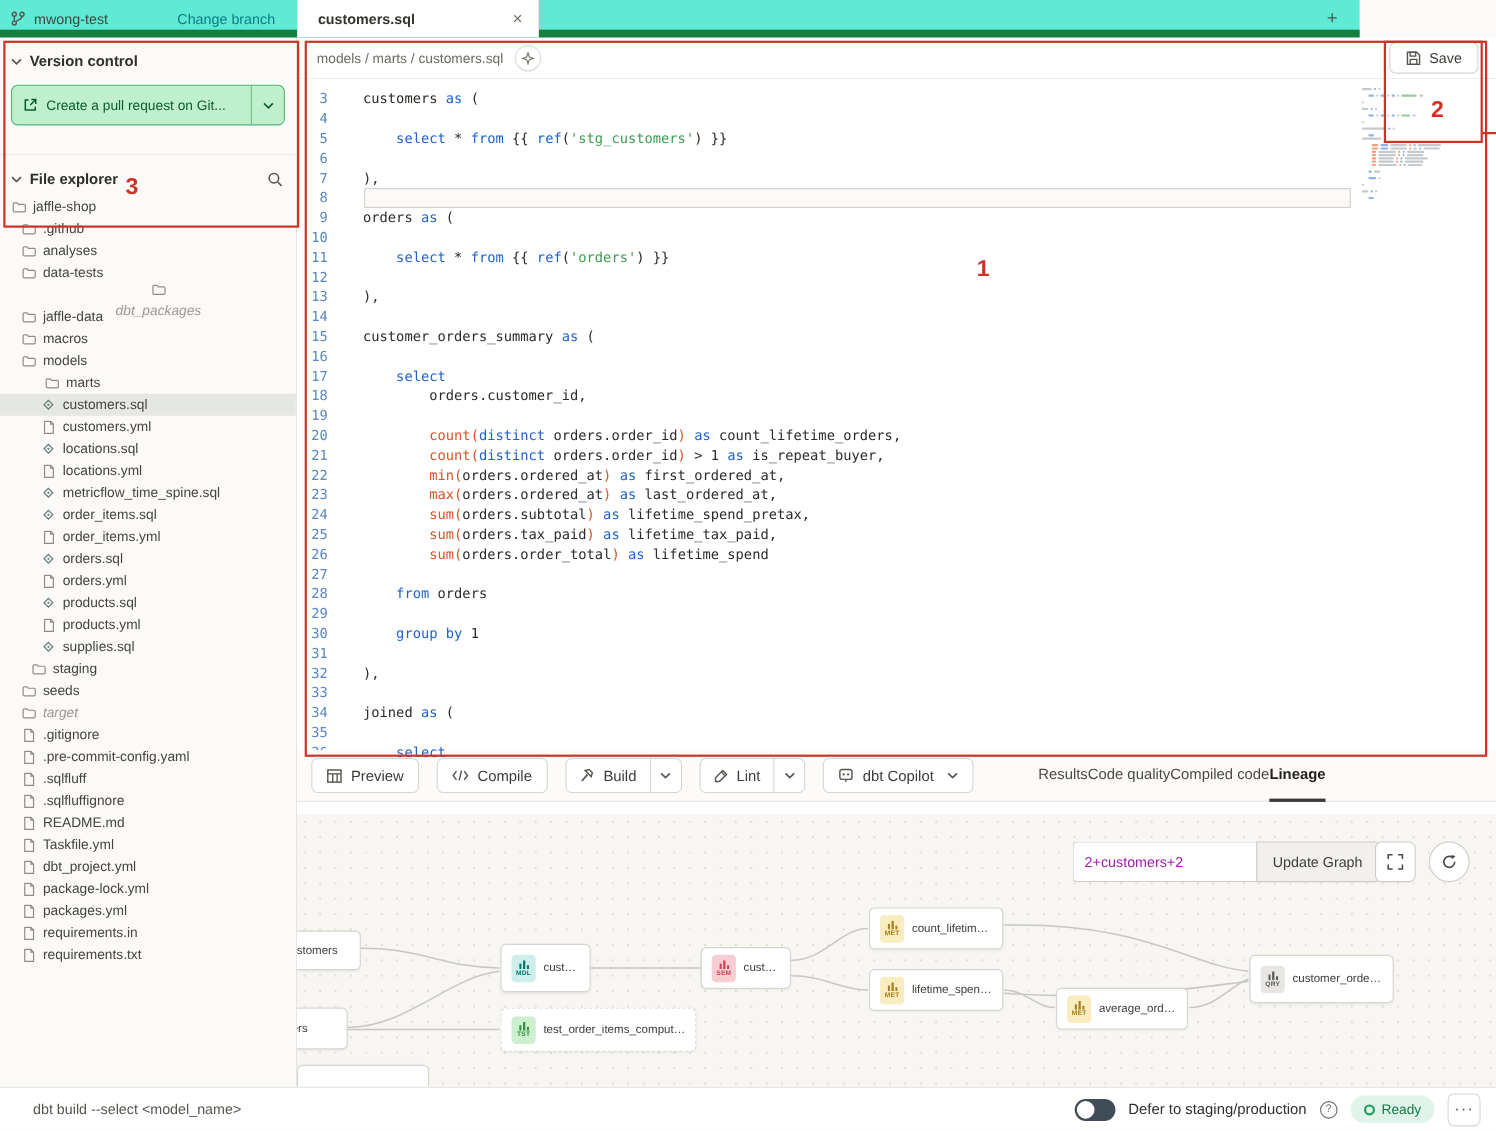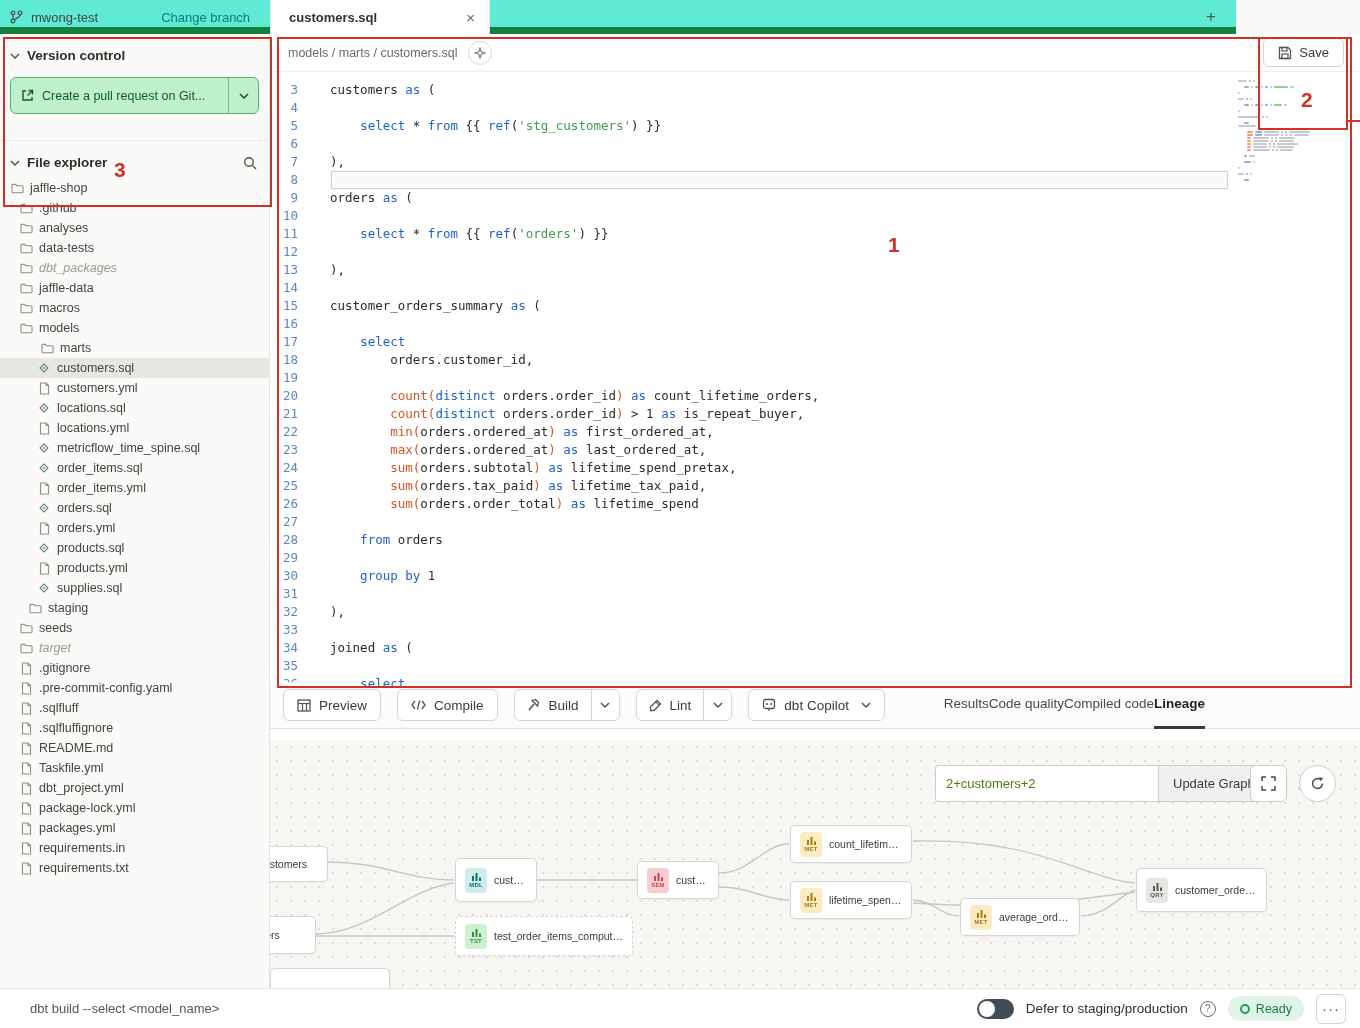--- a/index.html
+++ b/index.html
@@ -60,21 +60,21 @@
   .split { display:flex; margin-right:16px; height:32px; border:1px solid #d8d5d0; border-radius:6px; background:#fff; overflow:hidden; }
   .split .seg-main { display:flex; align-items:center; gap:8px; padding:0 12px; font-size:13.5px; color:#3c3b36; cursor:pointer; }
   .split .seg-caret { width:28px; border-left:1px solid #d8d5d0; display:flex; align-items:center; justify-content:center; cursor:pointer; color:#55544e; }
   .result-tabs { margin-left:auto; margin-right:155px; display:flex; height:47px; align-items:center; }
   .rtab { font-size:13.5px; color:#4a4944; cursor:pointer; height:100%; display:flex; align-items:center; border-bottom:3px solid transparent; }
   .rtab.active { color:#23221f; border-bottom-color:#3a3935; font-weight:bold; }
 
   
   .lineage { position:absolute; left:0; top:706px; right:0; bottom:0; background:#f7f6f3; background-image:radial-gradient(#dedcd6 1px, transparent 1px); background-size:14px 14px; overflow:hidden; }
   .graph-search { position:absolute; left:665px; top:25px; display:flex; height:37px; }
-  .graph-input { width:223px; height:37px; border:1px solid #cfccc6; border-right:none; border-radius:4px 0 0 4px; padding:0 10px; font-size:13px; color:#4d7c0f; background:#fff; }
+  .graph-input { width:167px; height:37px; border:1px solid #cfccc6; border-right:none; border-radius:4px 0 0 4px; padding:0 10px; font-size:13px; color:#a21caf; background:#fff;margin-left:40px; }
   .graph-update { height:37px; padding:0 14px; border:1px solid #cfccc6; border-radius:0 4px 4px 0; background:#f1f0ee; font-size:13px; color:#3c3b36; cursor:pointer; }
   .icon-btn { position:absolute; width:37px; height:37px; top:25px; background:#fff; border:1px solid #cfccc6; display:flex; align-items:center; justify-content:center; cursor:pointer; color:#4a4944; }
   .fullscreen-btn { left:980px; border-radius:6px; }
   .refresh-btn { left:1029px; border-radius:50%; }
   .edges { position:absolute; left:0; top:0; width:1090px; height:253px; }
   .lnode { position:absolute; background:#fff; border:1px solid #d7d5d0; border-radius:5px; box-shadow:0 1px 2px rgba(0,0,0,.05); display:flex; align-items:center; gap:7px; padding:0 9px; font-size:10.5px; color:#3c3b37; cursor:pointer; }
   .lnode.dashed { border-style:dashed; }
   .lnode-label { white-space:nowrap; overflow:hidden; text-overflow:ellipsis; }
   .nbadge { flex:none; width:22px; height:25px; border-radius:4px; display:flex; flex-direction:column; align-items:center; justify-content:center; gap:1px; }
   .nbadge .btxt { font-size:6px; font-weight:bold; letter-spacing:.2px; }
@@ -191,21 +191,21 @@
           <span class="tree-label">analyses</span>
         </div>
         <div class="tree-row" style="padding-left: 19px;">
           <span class="tree-icn">
             <svg width="13" height="11" viewBox="0 0 13 11">
               <path d="M1 2.4 c0-.6.4-1 1-1 h2.6 l1.1 1.3 H11 c.6 0 1 .4 1 1 v5 c0 .6-.4 1-1 1 H2 c-.6 0-1-.4-1-1 Z" fill="none" stroke="#8f8d84" stroke-width="1.1"></path>
             </svg>
           </span>
           <span class="tree-label">data-tests</span>
         </div>
-        <div class="tree-row dim" style="padding-left: 19px;">
+        <div class="tree-row dim" style="padding-left: 19px; flex-direction: column;">
           <span class="tree-icn">
             <svg width="13" height="11" viewBox="0 0 13 11">
               <path d="M1 2.4 c0-.6.4-1 1-1 h2.6 l1.1 1.3 H11 c.6 0 1 .4 1 1 v5 c0 .6-.4 1-1 1 H2 c-.6 0-1-.4-1-1 Z" fill="none" stroke="#8f8d84" stroke-width="1.1"></path>
             </svg>
           </span>
           <span class="tree-label">dbt_packages</span>
         </div>
         <div class="tree-row" style="padding-left: 19px;">
           <span class="tree-icn">
             <svg width="13" height="11" viewBox="0 0 13 11">

